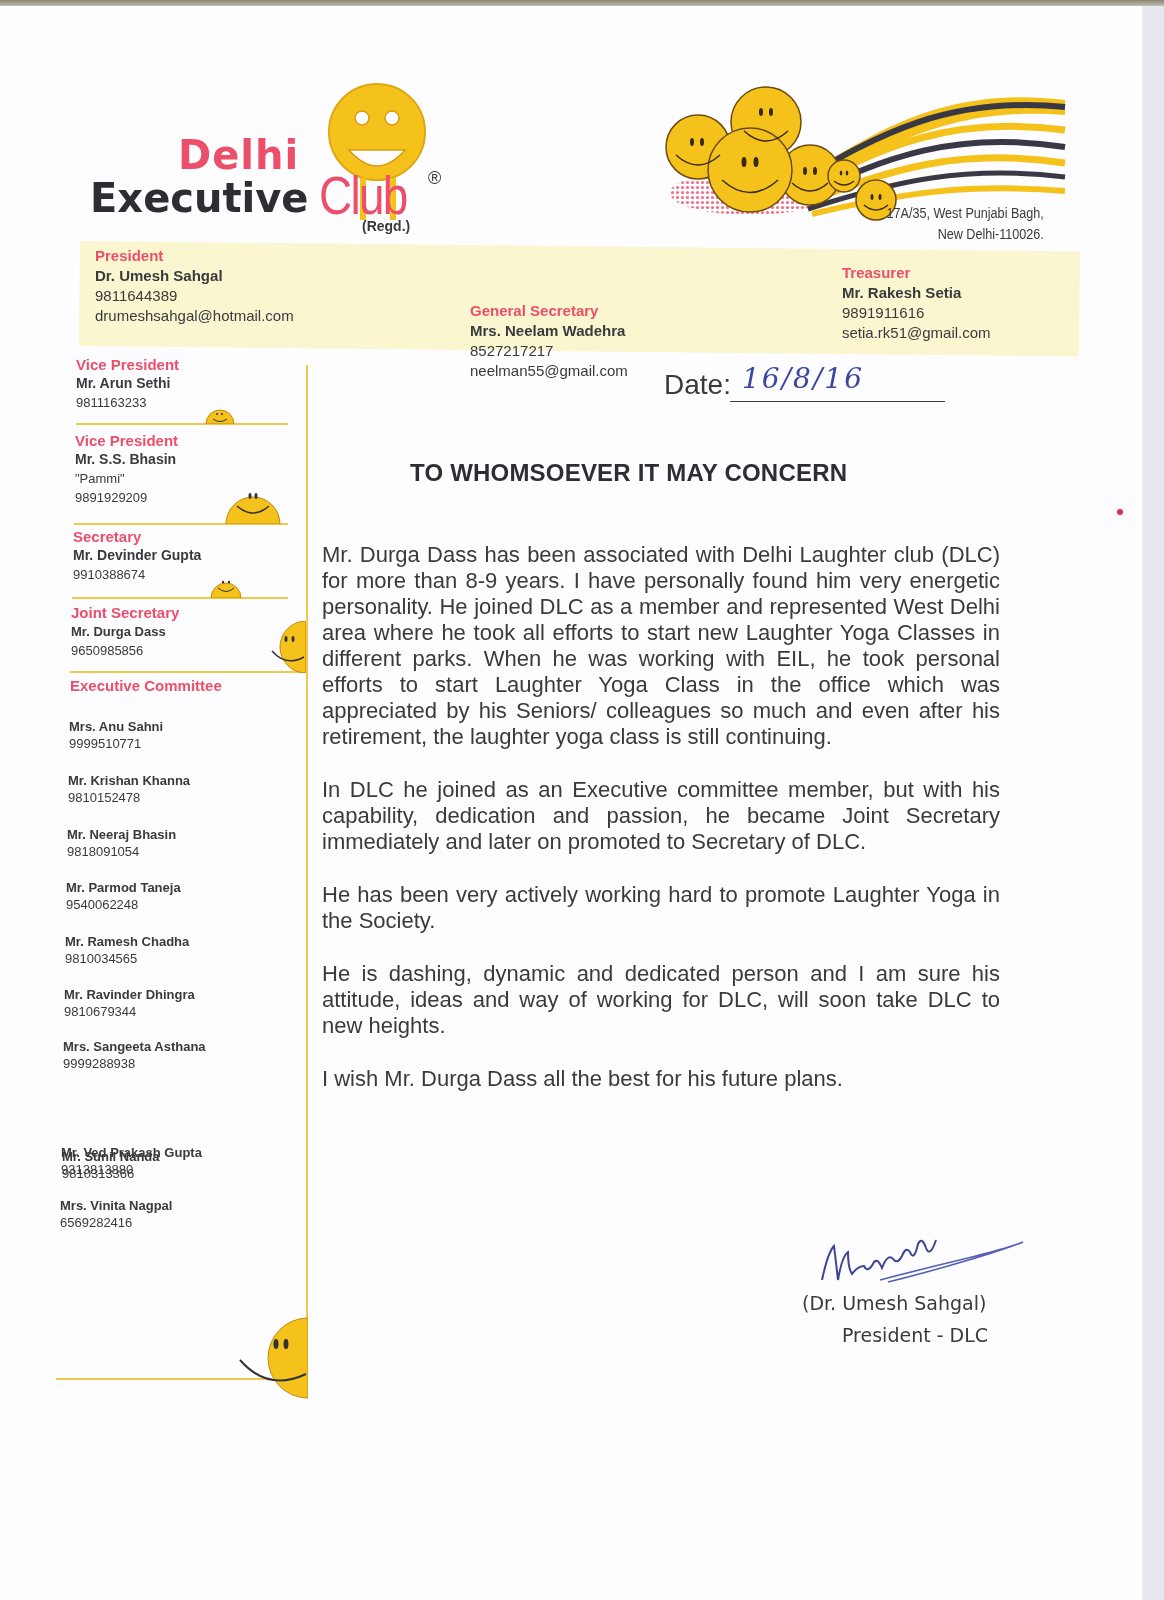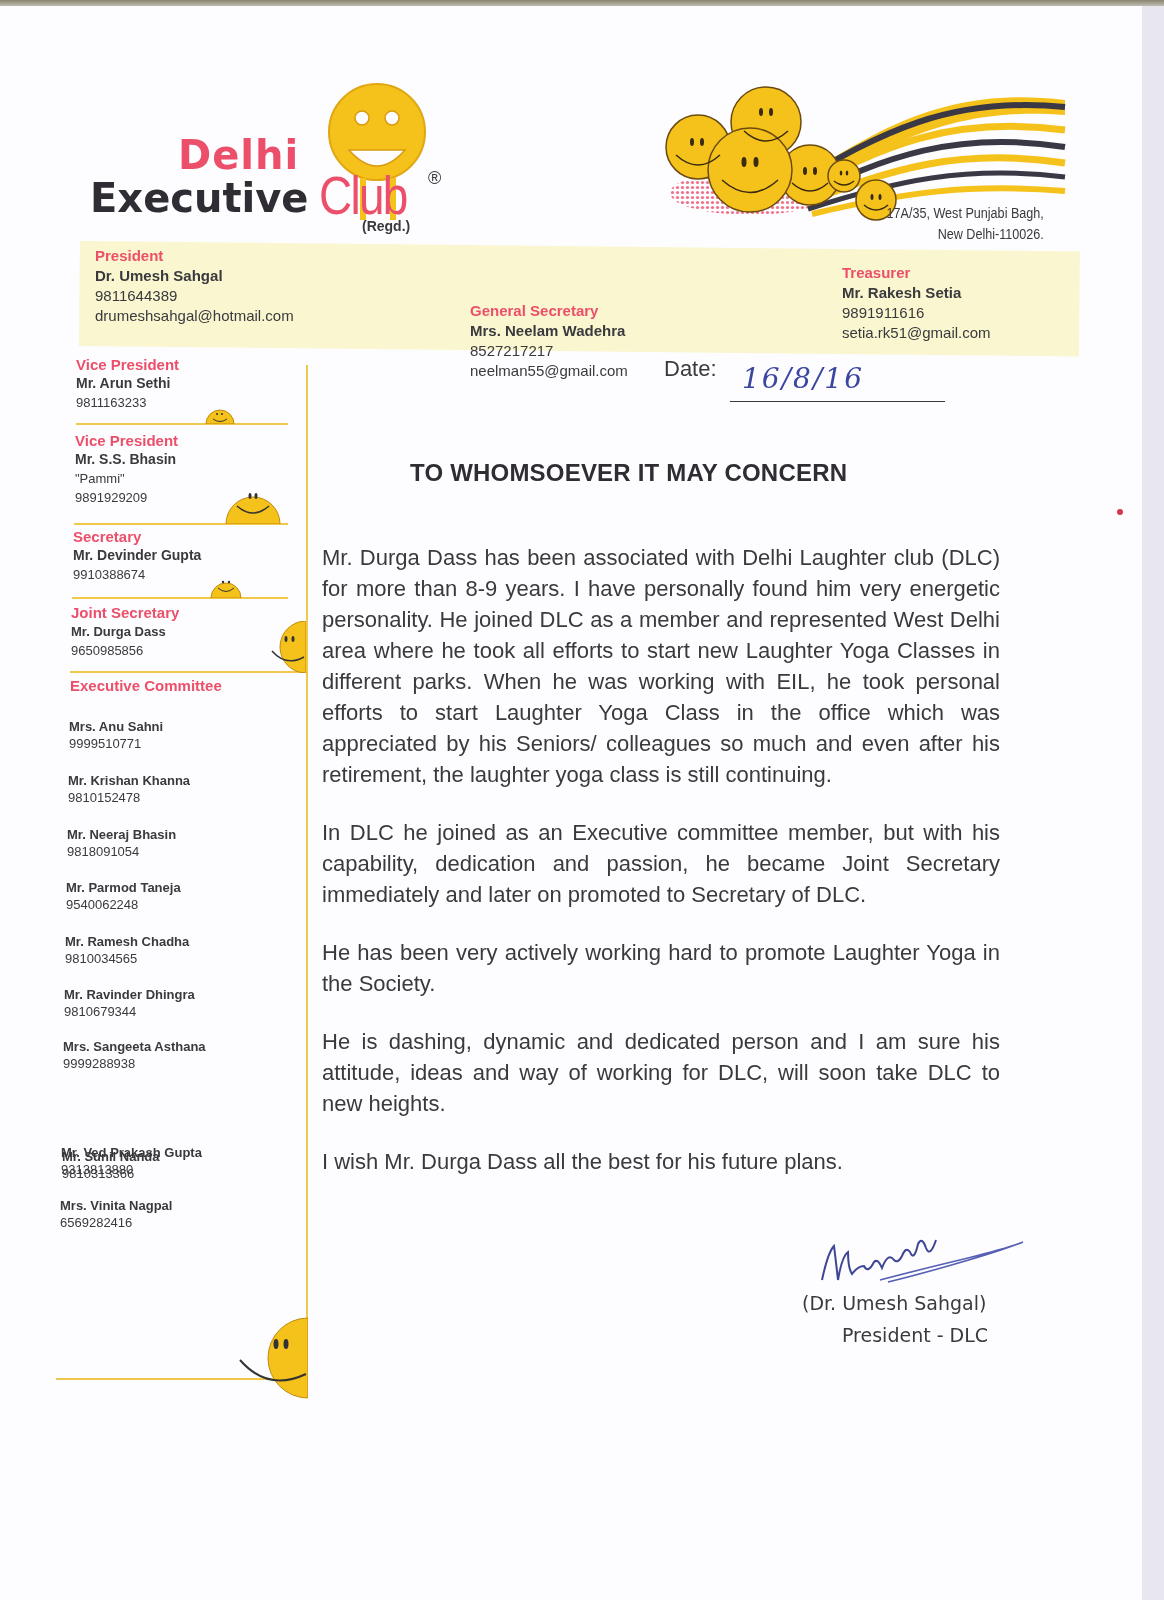--- a/index.html
+++ b/index.html
@@ -43,25 +43,25 @@
   .hrule { position: absolute; height: 2px; background: #f1c94a; }
   .sb-block { position: absolute; font-size: 14px; line-height: 19px; }
   .sb-block .role { color: #ec4f6a; font-weight: 700; font-size: 15px; }
   .sb-block .name { font-weight: 700; color: #3a3a3e; }
   .sb-block .phone { color: #3a3a3e; font-size: 13px; }
   .ec { position: absolute; font-size: 13px; line-height: 17px; }
   .ec .name { font-weight: 700; margin-top: 24px; }
   .smiley { position: absolute; }
 
   
-  .date-label { position: absolute; left: 664px; top: 356px; font-size: 22px; color: #3a3a3e; text-align: right; }
+  .date-label { position: absolute; left: 664px; top: 369px; font-size: 28px; color: #3a3a3e; text-align: right; }
   .date-line { position: absolute; left: 730px; top: 401px; width: 215px; height: 1px; background: #3a3a3e; }
   .date-value { position: absolute; left: 742px; top: 362px; font-size: 28px; color: #3a46a0; font-family: "DejaVu Serif", serif; font-style: italic; letter-spacing: 2px; }
   .subject { position: absolute; left: 410px; top: 459px; font-size: 24px; font-weight: 700; color: #2f2d33; letter-spacing: 0.2px; }
-  .body { position: absolute; left: 322px; top: 542px; width: 678px; font-size: 22px; line-height: 31px; color: #3a3a3e; }
+  .body { position: absolute; left: 322px; top: 542px; width: 678px; font-size: 22px; line-height: 26px; color: #3a3a3e; }
   .body p { margin: 0 0 27px 0; text-align: justify; }
   .signature { position: absolute; left: 818px; top: 1222px; }
   .sig-name { position: absolute; left: 802px; top: 1292px; font-size: 19px; color: #3a3a3e; font-family: "DejaVu Sans", sans-serif; }
   .sig-title { position: absolute; left: 842px; top: 1324px; font-size: 19px; color: #3a3a3e; font-family: "DejaVu Sans", sans-serif; }
   .reddot { position: absolute; left: 1117px; top: 509px; width: 6px; height: 6px; border-radius: 50%; background: #d9344f; }
 </style>
 </head>
 <body>
 
 <div class="topedge"></div>

